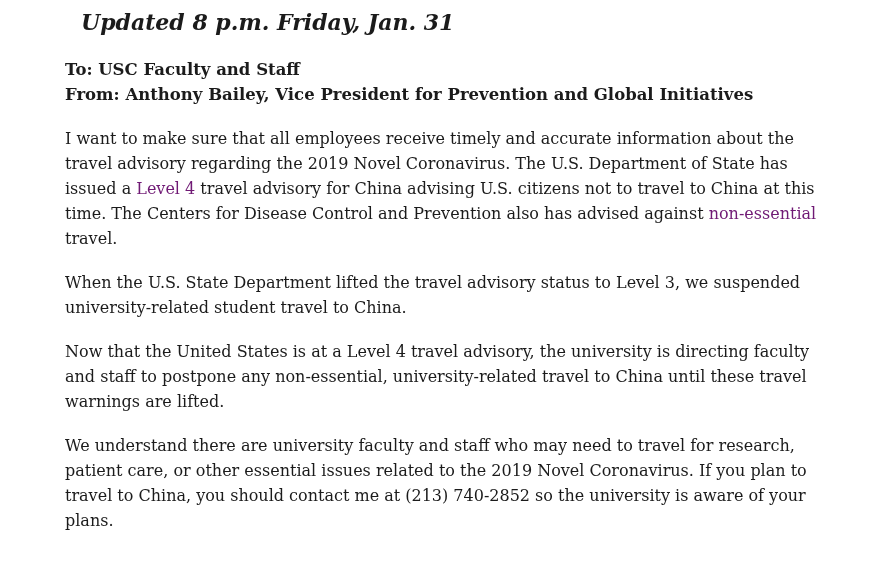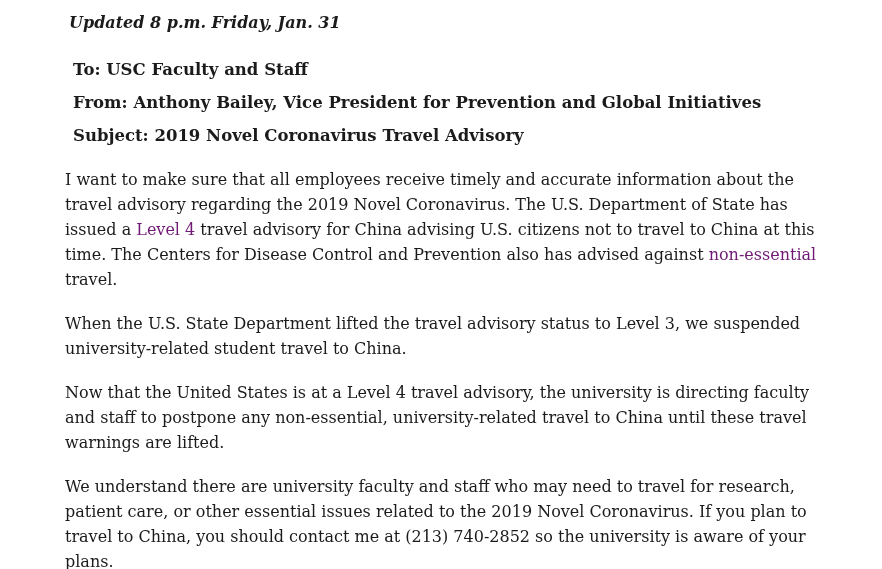--- a/index.html
+++ b/index.html
@@ -13,34 +13,34 @@
     overflow: hidden;
     font-family: "DejaVu Serif", "Liberation Serif", serif;
     color: #1b1b1b;
   }
   .memo {
     padding: 10px 55px 0 65px;
     width: 760px;
     box-sizing: content-box;
   }
   .updated-line {
-    font-size: 16px;
+    font-size: 22px;
     line-height: 25px;
     font-weight: bold;
     font-style: italic;
-    margin: 0 0 22px 4px;
+    margin: 0 0 22px 16px;
   }
   .header-block {
     margin: 0;
   }
   .header-line {
     font-size: 16.5px;
     line-height: 25px;
     font-weight: bold;
-    margin: 8px;
+    margin: 0;
   }
   .para {
     font-size: 16px;
     line-height: 25px;
     margin: 19px 0 0 0;
   }
   .para .link {
     color: #701a75;
     cursor: pointer;
   }
@@ -48,21 +48,20 @@
 </head>
 <body>
 
 <div class="memo">
 
   <p class="updated-line">Updated 8 p.m. Friday, Jan. 31</p>
 
   <div class="header-block">
     <p class="header-line">To: USC Faculty and Staff</p>
     <p class="header-line">From: Anthony Bailey, Vice President for Prevention and Global Initiatives</p>
-    <p class="header-line">Subject: 2019 Novel Coronavirus Travel Advisory</p>
   </div>
 
   <p class="para"><span>I want to make sure that all employees receive timely and accurate information about the travel advisory regarding the 2019 Novel Coronavirus. The U.S. Department of State has issued a </span><span class="link">Level 4</span><span> travel advisory for China advising U.S. citizens not to travel to China at this time. The Centers for Disease Control and Prevention also has advised against </span><span class="link">non-essential</span><span> travel.</span></p>
 
   <p class="para"><span>When the U.S. State Department lifted the travel advisory status to Level 3, we suspended university-related student travel to China.</span></p>
 
   <p class="para"><span>Now that the United States is at a Level 4 travel advisory, the university is directing faculty and staff to postpone any non-essential, university-related travel to China until these travel warnings are lifted.</span></p>
 
   <p class="para"><span>We understand there are university faculty and staff who may need to travel for research, patient care, or other essential issues related to the 2019 Novel Coronavirus. If you plan to travel to China, you should contact me at (213) 740-2852 so the university is aware of your plans.</span></p>
 

